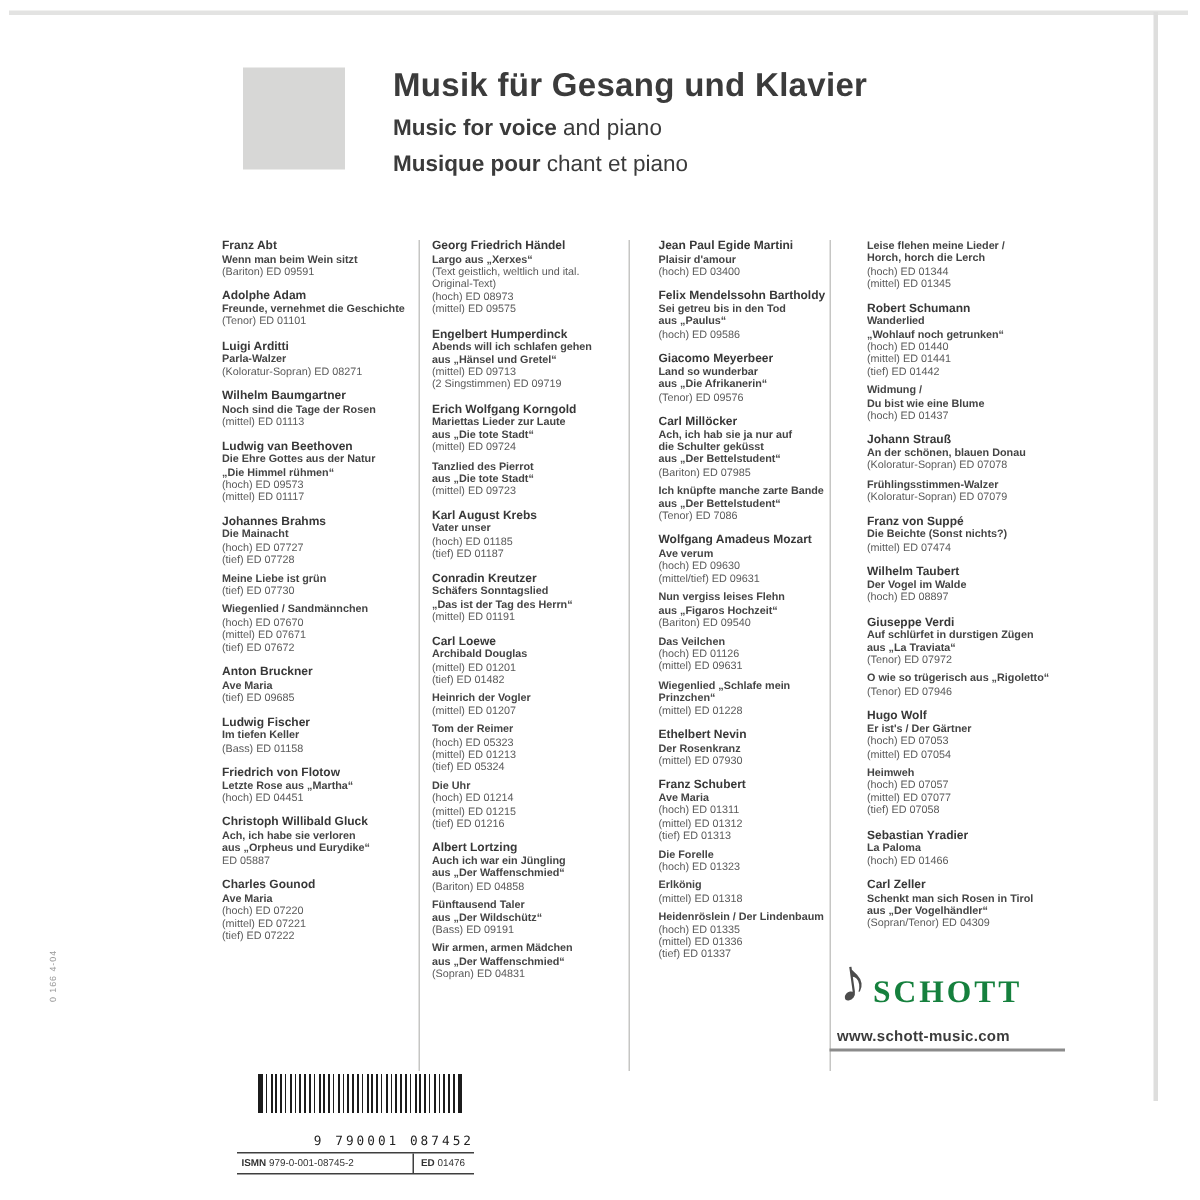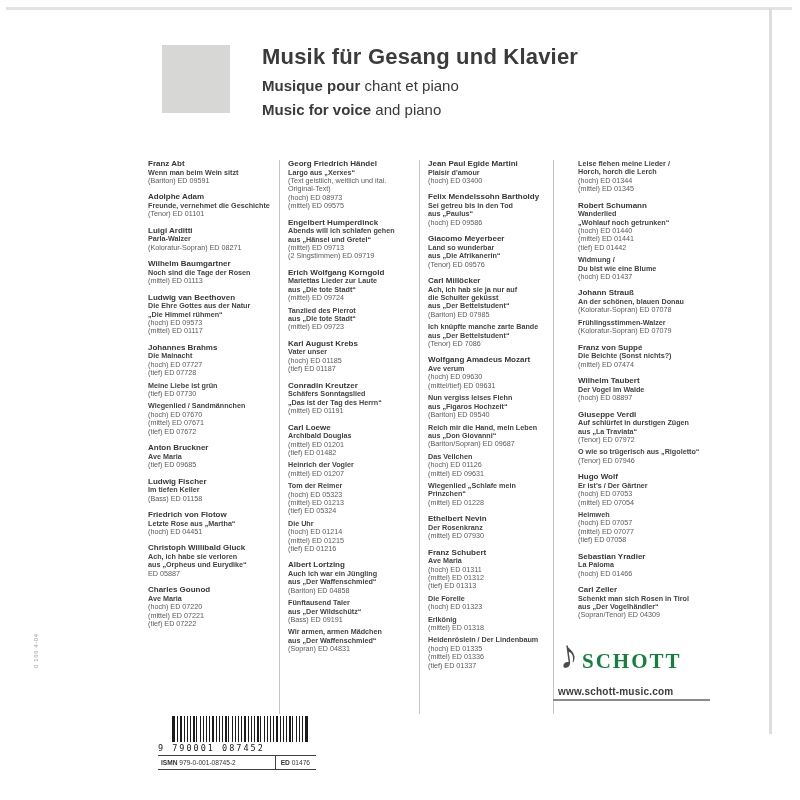--- a/index.html
+++ b/index.html
@@ -14,21 +14,21 @@
   .logo-square{width:68px;height:68px;background:#d7d7d6;}
   .titles h1{margin:0 0 5px 0;font-size:22px;line-height:24px;font-weight:bold;color:#3b3b3b;letter-spacing:.2px;}
   .sub{font-size:15px;line-height:24px;color:#3b3b3b;}
   .sub .b{font-weight:bold;}
 
   
   .columns{position:absolute;left:148px;top:148px;height:554px;display:flex;align-items:stretch;margin-top:12px;}
   .col{box-sizing:border-box;}
   .col1{width:131px;}
   .col2{width:140px;border-left:1px solid #c6c6c4;padding-left:8px;}
-  .col3{width:134px;border-left:1px solid #c6c6c4;padding-left:8px;}
+  .col3{width:134px;border-left:1px solid #c6c6c4;padding-left:19px;}
   .col4{width:157px;border-left:1px solid #c6c6c4;padding-left:24px;}
   .entry{margin-top:8px;}
   .entry:first-child{margin-top:0;}
   .work + .work{margin-top:4px;}
   .comp{font-size:8px;line-height:8.6px;font-weight:bold;color:#383838;}
   .t{font-size:7.2px;line-height:8.4px;font-weight:bold;color:#444;}
   .e{font-size:7.2px;line-height:8.4px;color:#5a5a5a;}
 
   
   .rot-text{position:absolute;left:33px;top:668px;transform-origin:0 0;transform:rotate(-90deg);
@@ -42,40 +42,40 @@
           font-weight:700;line-height:22px;padding-bottom:2px;}
   .url{margin-top:12px;font-size:10px;font-weight:bold;color:#3c3c3c;letter-spacing:.2px;}
   .logo-rule{position:absolute;left:553px;top:699px;width:157px;height:2px;background:#8b8b8b;}
 
   
   .barcode-box{position:absolute;left:158px;top:714px;width:158px;background:#fff;}
   .bars{height:26px;margin:2px 8px 0 14px;
         border-left:2px solid #1c1c1c;border-right:2px solid #1c1c1c;
         background:repeating-linear-gradient(90deg,#1c1c1c 0 1.4px,#fff 1.4px 3.2px,#1c1c1c 3.2px 4.2px,#fff 4.2px 6.4px);}
   .digits{font-family:"DejaVu Sans Mono",monospace;font-size:8.5px;color:#222;
-          text-align:left;letter-spacing:2px;margin:1px 0 2px 0;}
+          text-align:right;letter-spacing:2px;margin:14px 0 2px 0;}
   .ismn-row{display:flex;border-top:1px solid #3f3f3f;border-bottom:1px solid #3f3f3f;align-items:stretch;}
   .ismn-row .cell{font-size:6.6px;line-height:11px;padding:1px 3px;color:#333;white-space:nowrap;}
   .ismn-row .cell:first-child{flex:1;}
   .ismn-row .cell:last-child{border-left:1px solid #3f3f3f;padding-left:5px;padding-right:6px;}
   .lbl{font-weight:bold;}
 </style>
 </head>
 <body>
 
 <div class="page">
   <div class="edge-top"></div>
   <div class="edge-right"></div>
 
   <div class="header">
     <div class="logo-square"></div>
     <div class="titles">
       <h1>Musik für Gesang und Klavier</h1>
+      <div class="sub"><span class="b">Music for voice</span><span> and piano</span></div>
       <div class="sub"><span class="b">Musique pour</span><span> chant et piano</span></div>
-      <div class="sub"><span class="b">Music for voice</span><span> and piano</span></div>
     </div>
   </div>
 
   <div class="rot-text">0 166 4-04</div>
 
   <div class="columns">
     <div class="col col1">
         <div class="entry">
           <div class="comp">Franz Abt</div>
           <div class="work">
@@ -304,25 +304,20 @@
           <div class="comp">Wolfgang Amadeus Mozart</div>
           <div class="work">
             <div class="t">Ave verum</div>
             <div class="e">(hoch) ED 09630</div>
             <div class="e">(mittel/tief) ED 09631</div>
           </div>
           <div class="work">
             <div class="t">Nun vergiss leises Flehn</div>
             <div class="t">aus „Figaros Hochzeit“</div>
             <div class="e">(Bariton) ED 09540</div>
-          </div>
-          <div class="work">
-            <div class="t">Reich mir die Hand, mein Leben</div>
-            <div class="t">aus „Don Giovanni“</div>
-            <div class="e">(Bariton/Sopran) ED 09687</div>
           </div>
           <div class="work">
             <div class="t">Das Veilchen</div>
             <div class="e">(hoch) ED 01126</div>
             <div class="e">(mittel) ED 09631</div>
           </div>
           <div class="work">
             <div class="t">Wiegenlied „Schlafe mein Prinzchen“</div>
             <div class="e">(mittel) ED 01228</div>
           </div>

